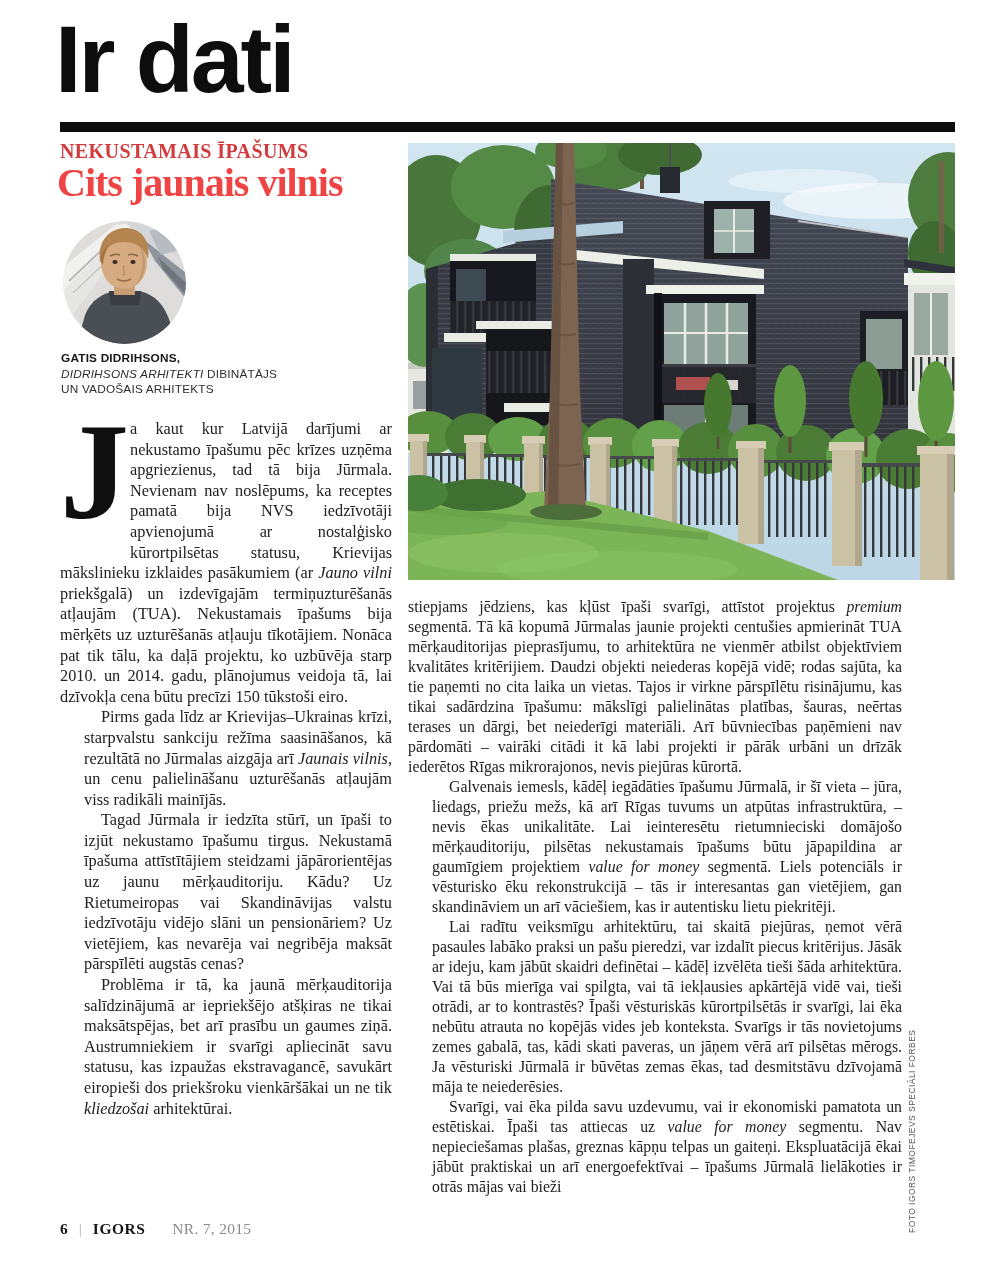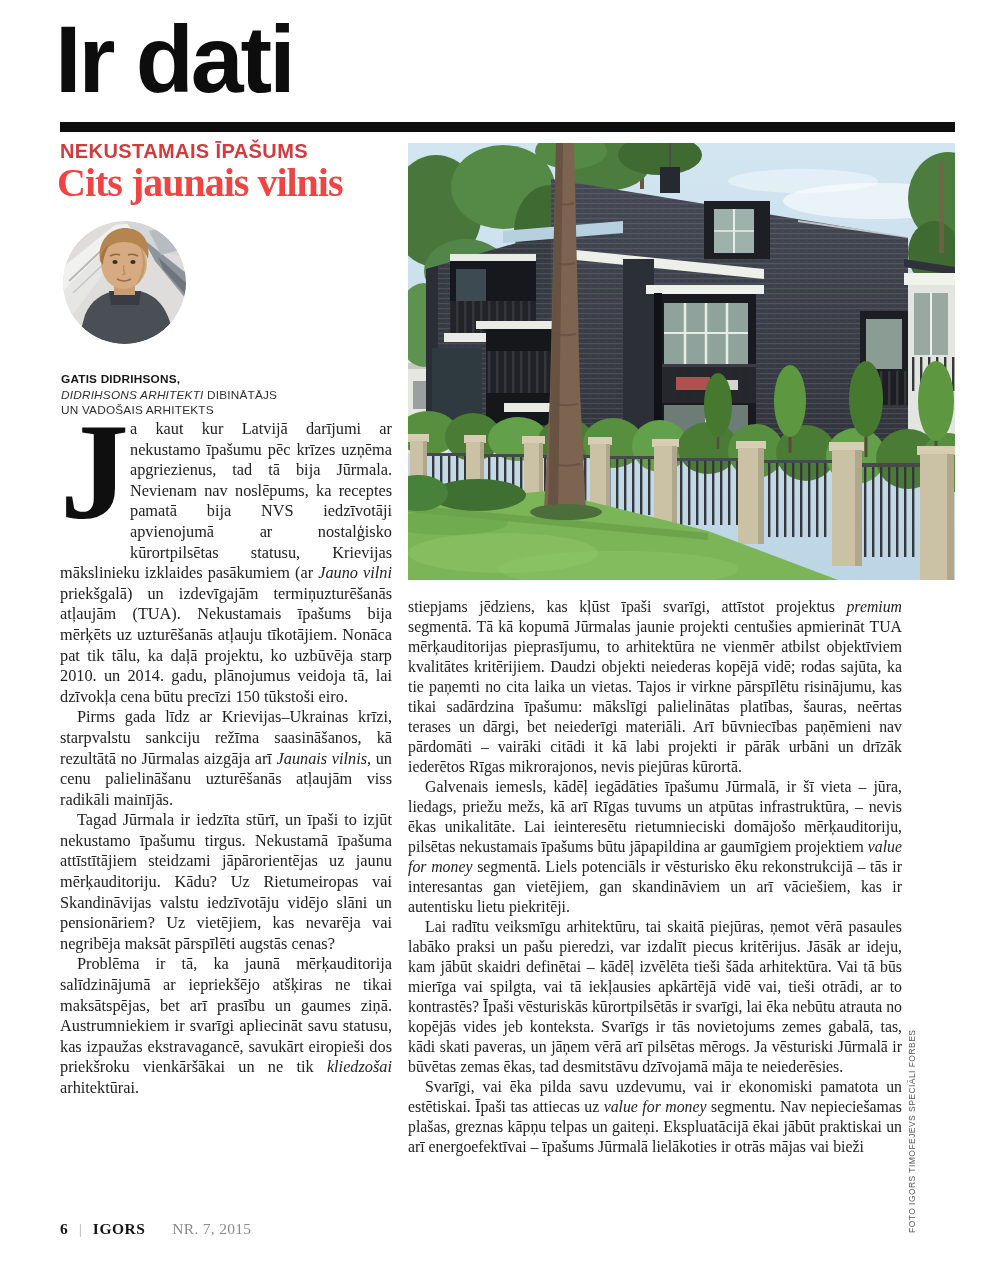--- a/index.html
+++ b/index.html
@@ -3,40 +3,40 @@
 <meta charset="utf-8">
 <style>
   html,body{margin:0;padding:0;background:#ffffff;}
   .page{position:relative;width:990px;height:1280px;background:#fff;overflow:hidden;
         font-family:"Liberation Serif",serif;color:#1f1f1f;}
 
   .headline{position:absolute;left:55px;top:12px;font-family:"Liberation Sans",sans-serif;
             font-weight:700;font-size:95px;line-height:1;letter-spacing:-3px;color:#0d0d0d;}
   .rule{position:absolute;left:60px;top:122px;width:895px;height:10px;background:#0d0d0d;}
 
-  .kicker{position:absolute;left:60px;top:140px;font-family:Liberation Sans, sans-serif;
+  .kicker{position:absolute;left:60px;top:140px;font-family:Liberation Serif, serif;
           font-weight:700;font-size:20px;letter-spacing:0.4px;color:#d23b3e;}
   .title{position:absolute;left:57px;top:159px;font-family:"Liberation Serif",serif;
          font-weight:700;font-size:40px;letter-spacing:-1px;color:#ef4444;}
 
   .avatar{position:absolute;left:63px;top:221px;width:123px;height:123px;border-radius:50%;
           overflow:hidden;}
   .avatar svg{display:block;}
 
-  .author{position:absolute;left:61px;top:372px;font-family:"Liberation Sans",sans-serif;
+  .author{position:absolute;left:61px;top:351px;font-family:"Liberation Sans",sans-serif;
           font-size:11.8px;line-height:15.5px;color:#2d2d2d;letter-spacing:0.2px;}
   .author .name{font-weight:700;color:#161616;}
   .author em{}
 
   .body-col{position:absolute;text-align:justify;color:#212121;}
   .body-col em{font-style:italic;}
   .left-col{left:60px;top:419px;width:332px;font-size:16.3px;line-height:20.6px;}
   .right-col{left:408px;top:597px;width:494px;font-size:15.8px;line-height:20px;}
   .body-p{margin:0;padding:0;}
-  .body-p.indent{text-indent:17px;}
+  .body-p.indent{text-indent:17px;margin-left:24px;}
   .dropcap{float:left;font-family:"Liberation Serif",serif;font-weight:700;font-size:138px;
            line-height:98px;height:120px;width:62px;margin:4px 8px 0 0;color:#0f0f0f;}
 
   .photo{position:absolute;left:408px;top:143px;width:547px;height:437px;overflow:hidden;background:#c7deec;}
   .photo svg{display:block;}
 
   .photo-credit{position:absolute;left:907px;top:1233px;transform:rotate(-90deg);
                 transform-origin:0 0;white-space:nowrap;font-family:"Liberation Sans",sans-serif;
                 font-size:8.5px;letter-spacing:0.45px;color:#565759;}
 

